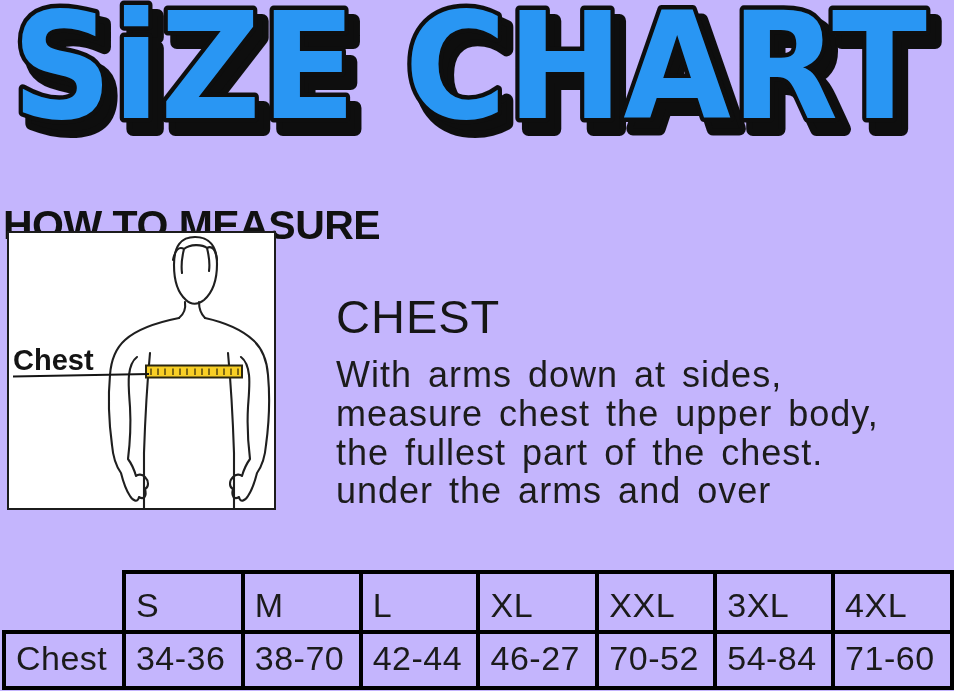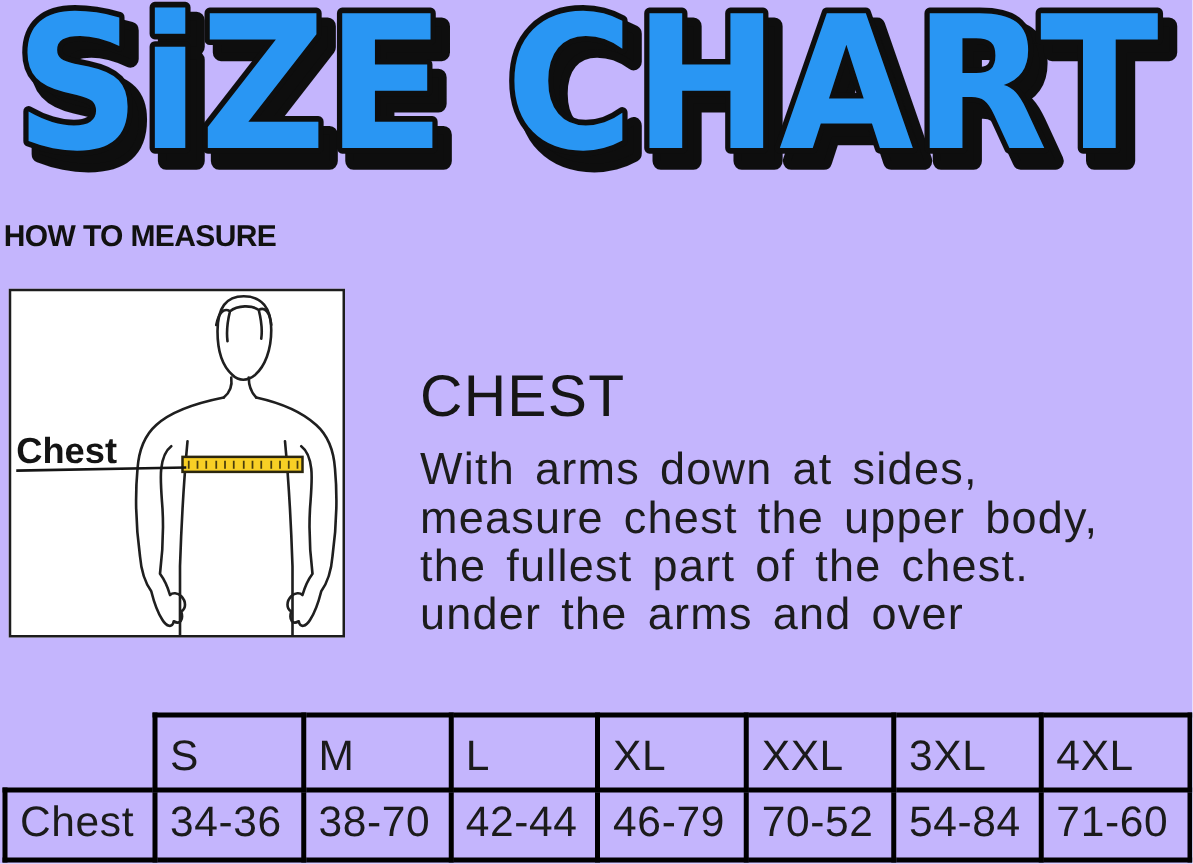--- a/index.html
+++ b/index.html
@@ -14,22 +14,22 @@
     font-family:"DejaVu Sans", sans-serif; font-weight:bold; font-size:148px;
     fill:#0e0e0e; stroke:#0e0e0e; stroke-width:14; stroke-linejoin:round; paint-order:stroke;
   }
   .title-main {
     font-family:"DejaVu Sans", sans-serif; font-weight:bold; font-size:148px;
     fill:#2996F3; stroke:#0e0e0e; stroke-width:9; stroke-linejoin:round; paint-order:stroke;
   }
 
   
   .htm-heading {
-    position:absolute; left:3px; top:176px; margin:0;
-    font-size:24px; font-weight:bold; letter-spacing:-0.5px; color:#111;
+    position:absolute; left:3px; top:202px; margin:0;
+    font-size:41px; font-weight:bold; letter-spacing:-0.5px; color:#111;
   }
 
   
   .figure-box {
     position:absolute; left:7px; top:231px; width:269px; height:279px;
     border:2px solid #1c1c1c; box-sizing:border-box; background:#fff;
   }
   .figure-box svg { position:absolute; left:0; top:0; }
   .fig-line { fill:none; stroke:#1f1f1f; stroke-width:2.1; stroke-linecap:round; stroke-linejoin:round; }
   .fig-head { fill:#ffffff; stroke:#1f1f1f; stroke-width:2.1; }
@@ -154,21 +154,21 @@
       <th>XL</th>
       <th>XXL</th>
       <th>3XL</th>
       <th>4XL</th>
     </tr>
     <tr>
       <td>Chest</td>
       <td>34-36</td>
       <td>38-70</td>
       <td>42-44</td>
-      <td>46-79</td>
+      <td>46-27</td>
       <td>70-52</td>
       <td>54-84</td>
       <td>71-60</td>
     </tr>
   </tbody>
     </table>
 
 </div>
 
 </body></html>

